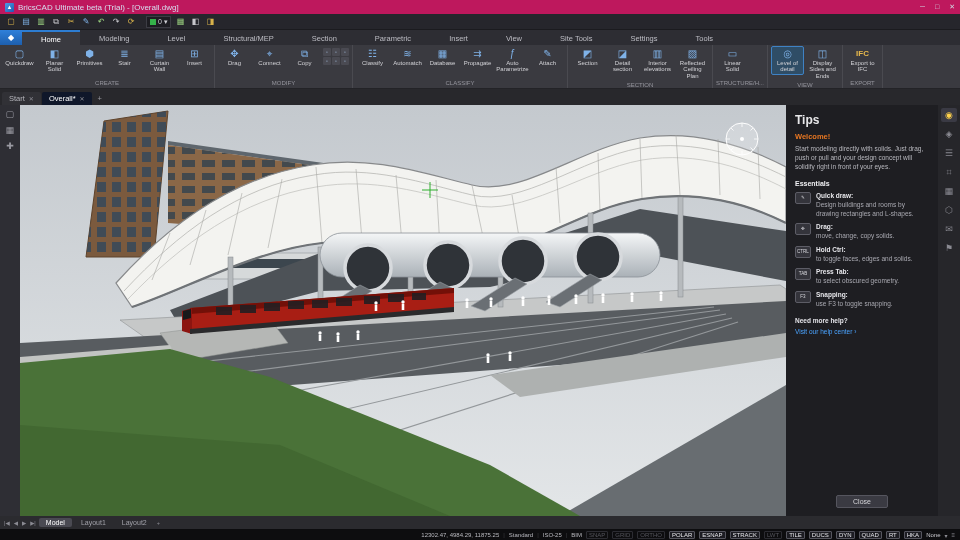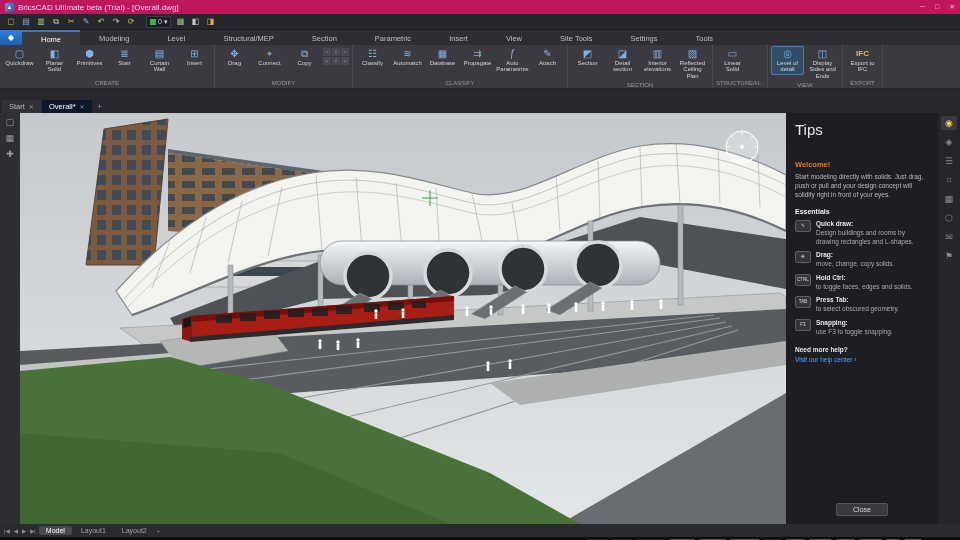--- a/index.html
+++ b/index.html
@@ -27,33 +27,33 @@
   .rgroup{display:flex;flex-direction:column;border-right:1px solid #4a4a50;padding:1px 3px 0}
   .rbtns{flex:1;display:flex;gap:2px;align-items:flex-start}
   .rbtn{display:flex;flex-direction:column;align-items:center;width:33px;text-align:center;
     line-height:1.05;font-size:6px;color:#d2d2d6;padding:1px 0;border:1px solid transparent;border-radius:2px}
   .rbtn .ricon{font-size:10px;color:#7fb2e8;height:12px;line-height:12px}
   .rbtn.big .ricon{color:#e8b94c;font-size:8px;font-weight:bold}
   .rbtn.active{background:#2f4d66;border-color:#3f82c4}
   .rlabel{text-align:center;color:#96969e;font-size:6px;padding:1px 0 2px;white-space:nowrap}
   .mini{display:grid;grid-template-columns:repeat(3,8px);gap:1px;padding-top:2px}
   .mini span{width:8px;height:8px;background:#4a4a52;font-size:5px;color:#9fb9d8;text-align:center;line-height:8px;border-radius:1px}
-  .doctabs{height:24px;background:#28282c;display:flex;align-items:flex-end;font-size:7.5px;color:#b4b4ba;padding-left:2px;gap:1px}
+  .doctabs{height:16px;background:#28282c;display:flex;align-items:flex-end;font-size:7.5px;color:#b4b4ba;padding-left:2px;gap:1px}
   .dtab{display:flex;align-items:center;gap:4px;padding:2px 7px;background:#313136;border-radius:2px 2px 0 0}
   .dtab.active{background:#0f172a;color:#fff}
   .dtab .x{font-size:6px;color:#8e8e96}
   .addtab{padding:2px 5px;color:#9a9aa2}
   .main{display:flex;height:411px}
   .leftstrip{width:20px;background:#2e2e34;display:flex;flex-direction:column;align-items:center;padding-top:4px;gap:6px}
   .leftstrip span{font-size:9px;color:#9a9aa2}
   .viewport{flex:1;position:relative;background:#cdd1d5;overflow:hidden}
   .viewport svg{position:absolute;inset:0;width:100%;height:100%}
   .tips{width:152px;background:#1e1e22;color:#c9c9cd;display:flex;flex-direction:column;
     padding:7px 9px 8px;font-size:6.5px;line-height:1.35}
-  .tips h1{font-size:15px;font-weight:normal;color:#e8e8ea;margin-bottom:20px}
+  .tips h1{font-size:12px;font-weight:bold;color:#e8e8ea;margin-bottom:4px}
   .tips .welcome{color:#e87722;font-weight:bold;font-size:7.5px;margin-bottom:3px}
   .tips p.intro{color:#b9b9bf;margin-bottom:7px}
   .tips .ess{color:#efeff2;font-weight:bold;font-size:7px;margin-bottom:4px}
   .titem{display:flex;gap:5px;margin-bottom:5px}
   .titem .kbd{flex:0 0 16px;height:12px;border:1px solid #5d5d66;background:#34343b;color:#d8d8dd;
     font-size:4.5px;display:flex;align-items:center;justify-content:center;border-radius:2px}
   .titem b{display:block;color:#e6e6ea;font-size:6.5px}
   .titem .tx{color:#a9a9b1}
   .helpq{color:#e3e3e8;font-weight:bold;margin-top:4px}
   .helplink{color:#4aa3ff;margin-top:2px}

